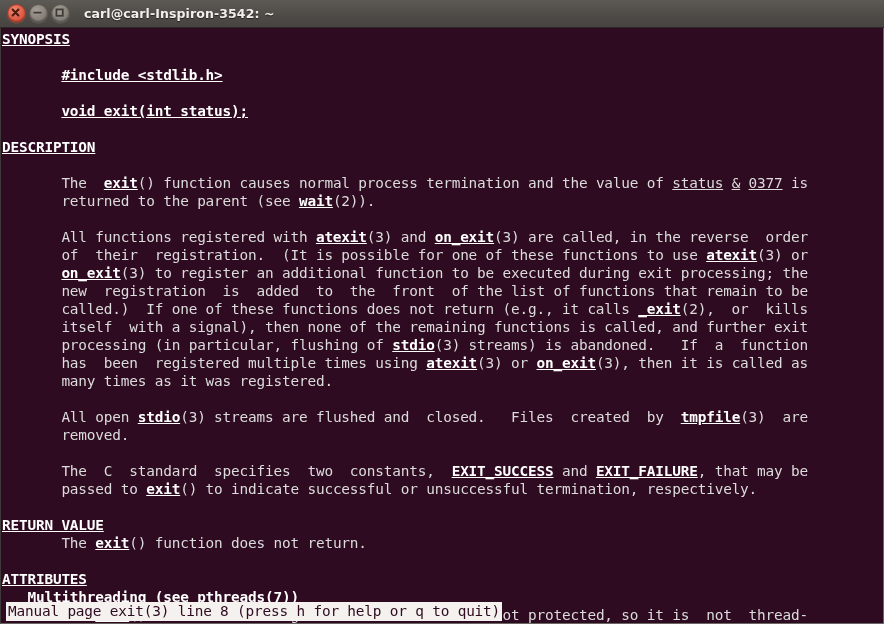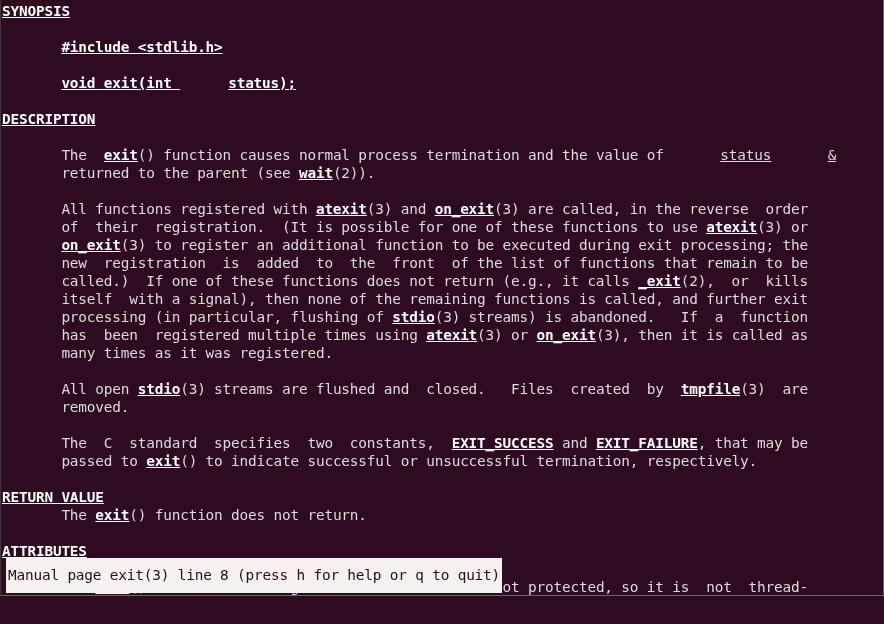--- a/index.html
+++ b/index.html
@@ -77,39 +77,59 @@
     font-family: "DejaVu Sans Mono", monospace;
     font-size: 14.4px;
     line-height: 18px;
     color: #dcdcdc;
     white-space: pre;
     padding-left: 1px;
     letter-spacing: -0.18px;
   }
   .screen .row { height: 18px; }
   b { font-weight: bold; color: #ffffff; text-decoration: underline; }
-  u { text-decoration: underline; margin-left: 48px; }
+  u { text-decoration: underline; }
   .statusbar {
     position: absolute;
     left: 5px;
     bottom: 2px;
     background: #f4f1ee;
     color: #2e0b20;
     font-family: "DejaVu Sans Mono", monospace;
     font-size: 14.4px;
     line-height: 19px;
     letter-spacing: -0.18px;
     white-space: pre;
-    padding: 8px 2px;
+    padding: 0 2px;
   }
 </style>
 </head>
 <body>
 
 <div class="window">
 
+  <div class="titlebar">
+    <div class="wbtns">
+      <span class="wbtn close">
+        <svg width="15" height="15" viewBox="0 0 15 15">
+          <path d="M4.6 4.6 L10.4 10.4 M10.4 4.6 L4.6 10.4" stroke="#4a1a0e" stroke-width="2.1" stroke-linecap="round"></path>
+        </svg>
+      </span>
+      <span class="wbtn min">
+        <svg width="15" height="15" viewBox="0 0 15 15">
+          <path d="M4.2 7.6 L10.8 7.6" stroke="#3d3a36" stroke-width="1.9" stroke-linecap="round"></path>
+        </svg>
+      </span>
+      <span class="wbtn max">
+        <svg width="15" height="15" viewBox="0 0 15 15">
+          <rect x="4.4" y="4.4" width="6.4" height="6.4" fill="none" stroke="#3d3a36" stroke-width="1.7"></rect>
+        </svg>
+      </span>
+    </div>
+    <div class="title-text">carl@carl-Inspiron-3542: ~</div>
+  </div>
 
   <div class="term">
     <div class="screen" id="screen"><div class="row"><b>SYNOPSIS</b></div><div class="row">&nbsp;</div><div class="row">       <b>#include &lt;stdlib.h&gt;</b></div><div class="row">&nbsp;</div><div class="row">       <b>void exit(int <u>status</u>);</b></div><div class="row">&nbsp;</div><div class="row"><b>DESCRIPTION</b></div><div class="row">&nbsp;</div><div class="row">       The  <b>exit</b>() function causes normal process termination and the value of <u>status</u> <u>&amp;</u> <u>0377</u> is</div><div class="row">       returned to the parent (see <b>wait</b>(2)).</div><div class="row">&nbsp;</div><div class="row">       All functions registered with <b>atexit</b>(3) and <b>on_exit</b>(3) are called, in the reverse  order</div><div class="row">       of  their  registration.  (It is possible for one of these functions to use <b>atexit</b>(3) or</div><div class="row">       <b>on_exit</b>(3) to register an additional function to be executed during exit processing; the</div><div class="row">       new  registration  is  added  to  the  front  of the list of functions that remain to be</div><div class="row">       called.)  If one of these functions does not return (e.g., it calls <b>_exit</b>(2),  or  kills</div><div class="row">       itself  with a signal), then none of the remaining functions is called, and further exit</div><div class="row">       processing (in particular, flushing of <b>stdio</b>(3) streams) is abandoned.   If  a  function</div><div class="row">       has  been  registered multiple times using <b>atexit</b>(3) or <b>on_exit</b>(3), then it is called as</div><div class="row">       many times as it was registered.</div><div class="row">&nbsp;</div><div class="row">       All open <b>stdio</b>(3) streams are flushed and  closed.   Files  created  by  <b>tmpfile</b>(3)  are</div><div class="row">       removed.</div><div class="row">&nbsp;</div><div class="row">       The  C  standard  specifies  two  constants,  <b>EXIT_SUCCESS</b> and <b>EXIT_FAILURE</b>, that may be</div><div class="row">       passed to <b>exit</b>() to indicate successful or unsuccessful termination, respectively.</div><div class="row">&nbsp;</div><div class="row"><b>RETURN VALUE</b></div><div class="row">       The <b>exit</b>() function does not return.</div><div class="row">&nbsp;</div><div class="row"><b>ATTRIBUTES</b></div><div class="row">   <b>Multithreading (see pthreads(7))</b></div><div class="row">       The <b>exit</b>() function uses a global variable that is not protected, so it is  not  thread-</div></div>
     <div class="statusbar">Manual page exit(3) line 8 (press h for help or q to quit)</div>
   </div>
 
 </div>
 
 </body></html>

